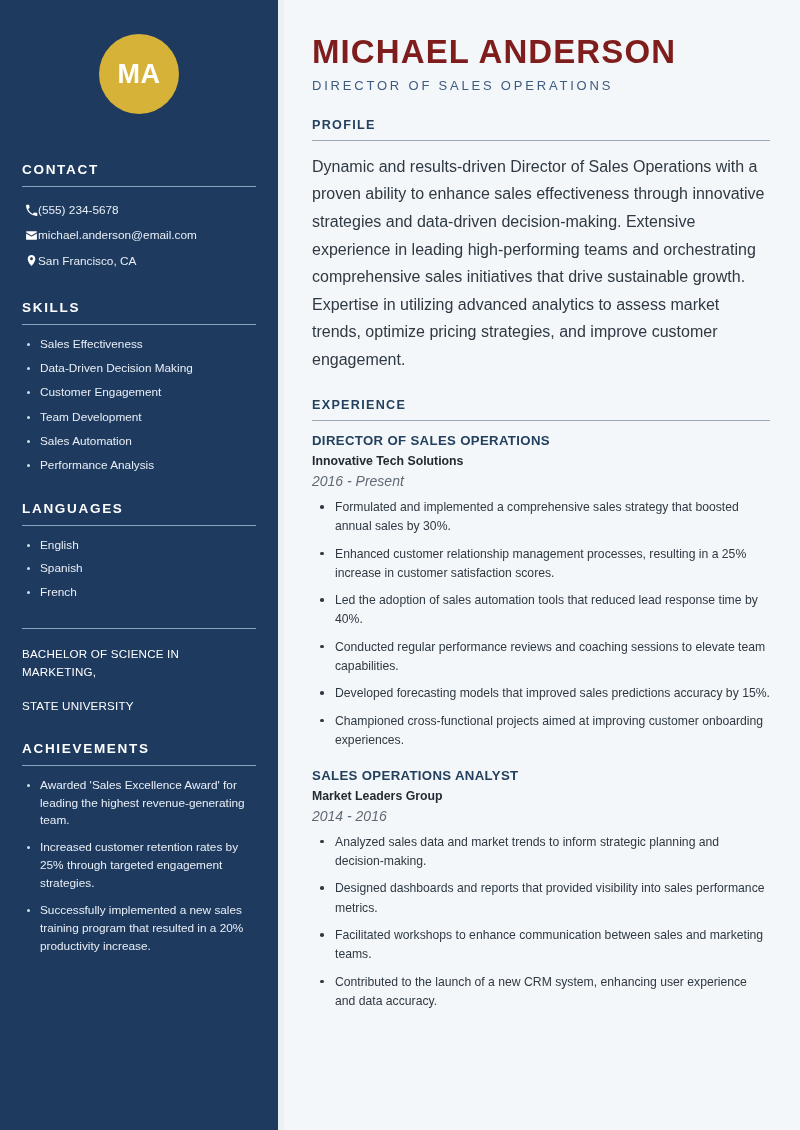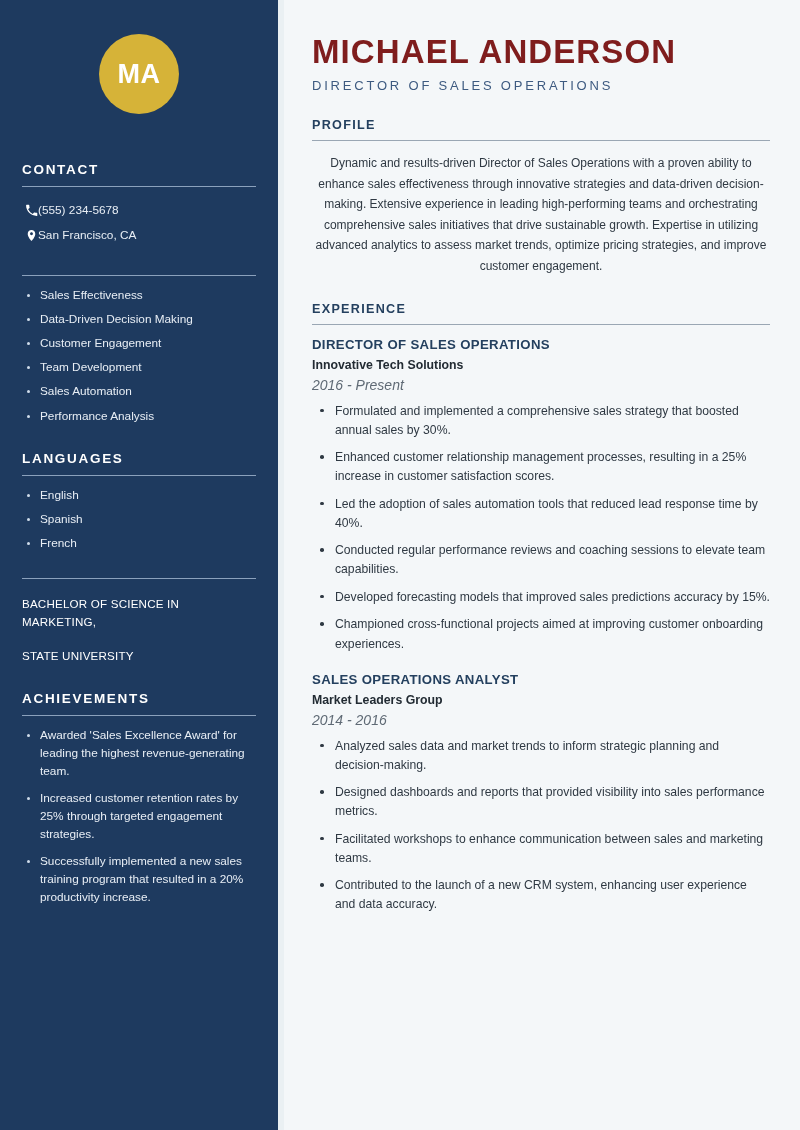--- a/index.html
+++ b/index.html
@@ -181,24 +181,23 @@
     padding-bottom: 8px;
   }
 
   .main-rule {
     height: 1px;
     background: #9aa7b4;
     margin-bottom: 12px;
   }
 
   .profile-text {
-    font-size: 12px;
+    font-size: 16px;
     line-height: 1.72;
     color: #2f3943;
-    text-align: center;
   }
 
   .job { margin-bottom: 4px; }
   .job + .job { margin-top: 18px; }
 
   .job-title {
     font-size: 13.2px;
     font-weight: bold;
     letter-spacing: 0.35px;
     color: #24405f;
@@ -264,32 +263,41 @@
 
       <div class="contact-row">
         <span class="contact-icon">
           <svg width="13" height="13" viewBox="0 0 24 24" fill="#ffffff">
               <path d="M6.6 10.8c1.7 3.3 4.3 5.9 7.6 7.6l2.5-2.5c.3-.3.8-.4 1.2-.3 1.2.4 2.5.6 3.8.6.6 0 1 .5 1 1V21c0 .6-.4 1-1 1C10.7 22 2 13.3 2 2.5c0-.6.5-1 1-1h3.9c.6 0 1 .4 1 1 0 1.3.2 2.6.6 3.8.1.4 0 .9-.3 1.2l-2.6 2.3z"></path>
             </svg>
         </span>
         <span class="contact-text">(555) 234-5678</span>
       </div>
 
+      <div class="contact-row">
+        <span class="contact-icon">
+          <svg width="13" height="13" viewBox="0 0 24 24" fill="#ffffff">
+              <path d="M2 5c0-.6.4-1 1-1h18c.6 0 1 .4 1 1v1.1l-10 5.7L2 6.1V5zm0 3.4 9.5 5.4c.3.2.7.2 1 0L22 8.4V19c0 .6-.4 1-1 1H3c-.6 0-1-.4-1-1V8.4z"></path>
+            </svg>
+        </span>
+        <span class="contact-text">michael.anderson@email.com</span>
+      </div>
 
       <div class="contact-row">
         <span class="contact-icon">
           <svg width="13" height="13" viewBox="0 0 24 24" fill="#ffffff">
               <path d="M12 2C8.1 2 5 5.1 5 9c0 5.2 6.2 12.3 6.5 12.6.3.3.8.3 1.1 0C12.8 21.3 19 14.2 19 9c0-3.9-3.1-7-7-7zm0 9.6c-1.5 0-2.7-1.2-2.7-2.7S10.5 6.2 12 6.2s2.7 1.2 2.7 2.7-1.2 2.7-2.7 2.7z"></path>
             </svg>
         </span>
         <span class="contact-text">San Francisco, CA</span>
       </div>
     </section>
 
     <section class="side-section">
+      <div class="side-heading">SKILLS</div>
       <div class="side-rule"></div>
       <ul class="side-list">
         <li>Sales Effectiveness</li>
         <li>Data-Driven Decision Making</li>
         <li>Customer Engagement</li>
         <li>Team Development</li>
         <li>Sales Automation</li>
         <li>Performance Analysis</li>
       </ul>
     </section>

